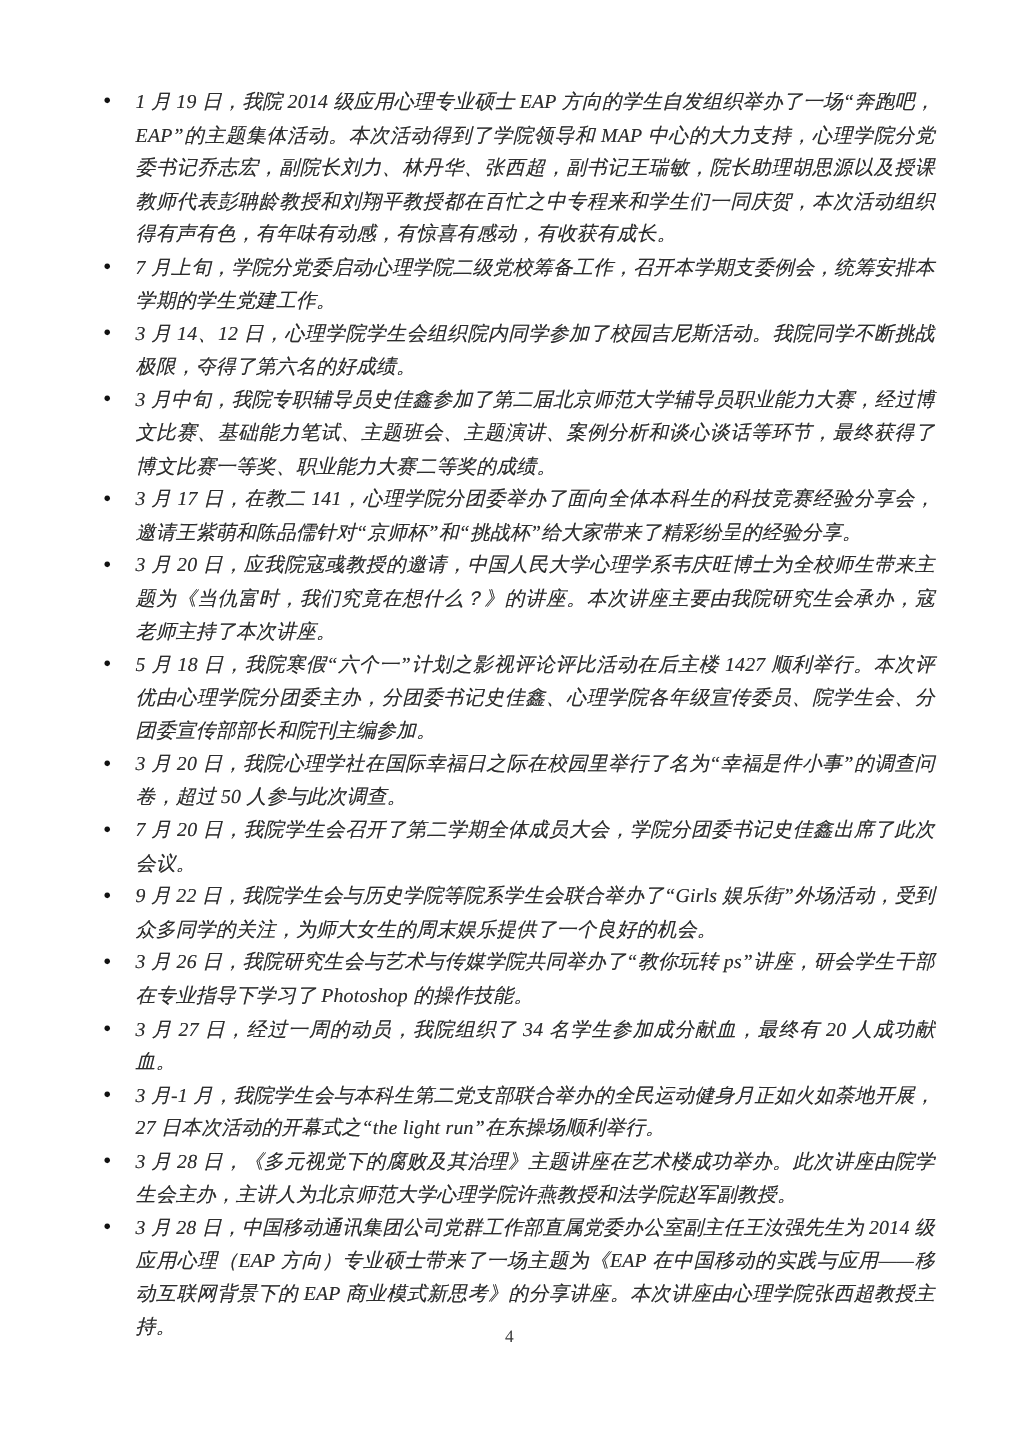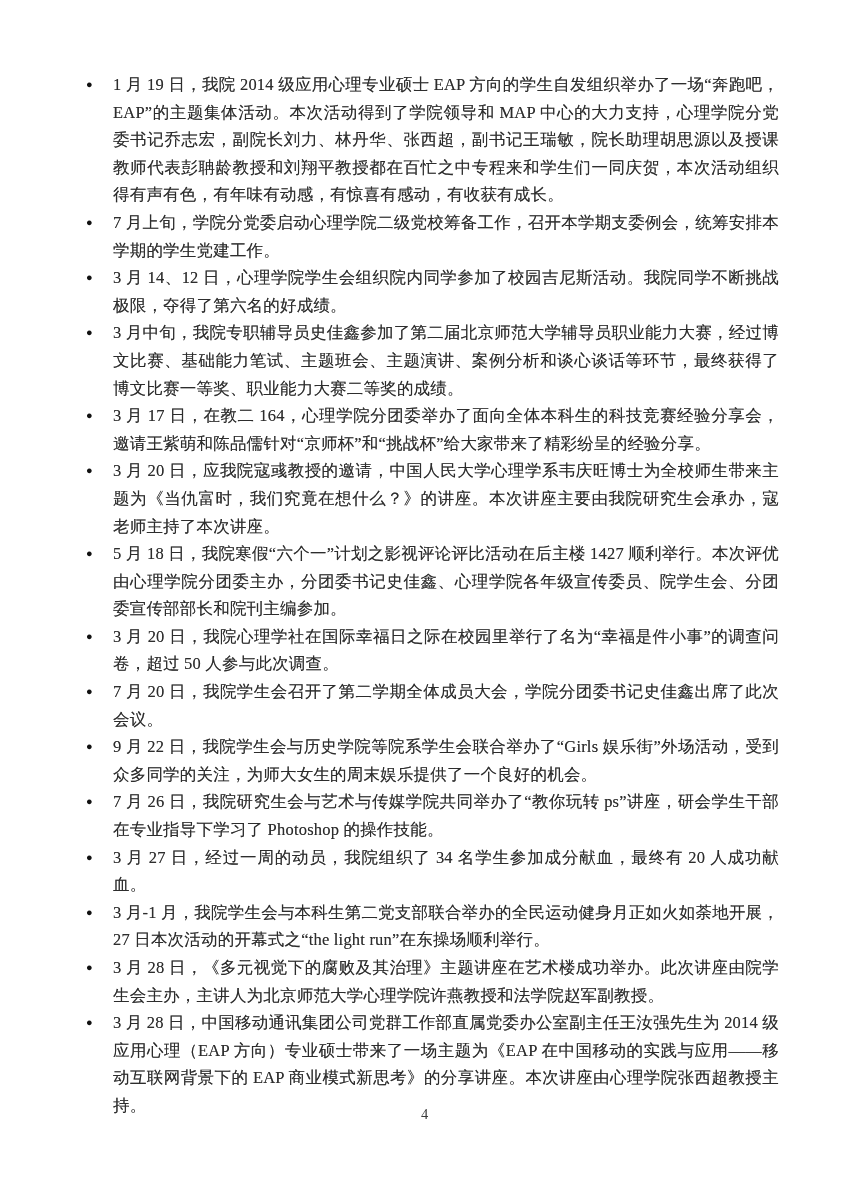--- a/index.html
+++ b/index.html
@@ -40,20 +40,21 @@
   }
   .item-text {
     font-size: 16.5px;
     line-height: 27.6px;
     text-align: justify;
     text-justify: inter-ideograph;
     letter-spacing: 0.2px;
     color: #2d2d2d;
     
     text-shadow: 0 0 0.4px rgba(45,45,45,0.55);
+    font-style: italic;
   }
   .page-number {
     position: absolute;
     left: 0;
     right: 0;
     top: 1106px;
     text-align: center;
     font-size: 14.5px;
     color: #3a3a3a;
   }
@@ -75,21 +76,21 @@
       <li>
         <span class="bullet">●</span>
         <span class="item-text">3 月 14、12 日，心理学院学生会组织院内同学参加了校园吉尼斯活动。我院同学不断挑战极限，夺得了第六名的好成绩。</span>
       </li>
       <li>
         <span class="bullet">●</span>
         <span class="item-text">3 月中旬，我院专职辅导员史佳鑫参加了第二届北京师范大学辅导员职业能力大赛，经过博文比赛、基础能力笔试、主题班会、主题演讲、案例分析和谈心谈话等环节，最终获得了博文比赛一等奖、职业能力大赛二等奖的成绩。</span>
       </li>
       <li>
         <span class="bullet">●</span>
-        <span class="item-text">3 月 17 日，在教二 164，心理学院分团委举办了面向全体本科生的科技竞赛经验分享会，邀请王紫萌和陈品儒针对“京师杯”和“挑战杯”给大家带来了精彩纷呈的经验分享。</span>
+        <span class="item-text">3 月 17 日，在教二 141，心理学院分团委举办了面向全体本科生的科技竞赛经验分享会，邀请王紫萌和陈品儒针对“京师杯”和“挑战杯”给大家带来了精彩纷呈的经验分享。</span>
       </li>
       <li>
         <span class="bullet">●</span>
         <span class="item-text">3 月 20 日，应我院寇彧教授的邀请，中国人民大学心理学系韦庆旺博士为全校师生带来主题为《当仇富时，我们究竟在想什么？》的讲座。本次讲座主要由我院研究生会承办，寇老师主持了本次讲座。</span>
       </li>
       <li>
         <span class="bullet">●</span>
         <span class="item-text">5 月 18 日，我院寒假“六个一”计划之影视评论评比活动在后主楼 1427 顺利举行。本次评优由心理学院分团委主办，分团委书记史佳鑫、心理学院各年级宣传委员、院学生会、分团委宣传部部长和院刊主编参加。</span>
       </li>
       <li>
@@ -99,21 +100,21 @@
       <li>
         <span class="bullet">●</span>
         <span class="item-text">7 月 20 日，我院学生会召开了第二学期全体成员大会，学院分团委书记史佳鑫出席了此次会议。</span>
       </li>
       <li>
         <span class="bullet">●</span>
         <span class="item-text">9 月 22 日，我院学生会与历史学院等院系学生会联合举办了“Girls 娱乐街”外场活动，受到众多同学的关注，为师大女生的周末娱乐提供了一个良好的机会。</span>
       </li>
       <li>
         <span class="bullet">●</span>
-        <span class="item-text">7 月 26 日，我院研究生会与艺术与传媒学院共同举办了“教你玩转 ps”讲座，研会学生干部在专业指导下学习了 Photoshop 的操作技能。</span>
+        <span class="item-text">3 月 26 日，我院研究生会与艺术与传媒学院共同举办了“教你玩转 ps”讲座，研会学生干部在专业指导下学习了 Photoshop 的操作技能。</span>
       </li>
       <li>
         <span class="bullet">●</span>
         <span class="item-text">3 月 27 日，经过一周的动员，我院组织了 34 名学生参加成分献血，最终有 20 人成功献血。</span>
       </li>
       <li>
         <span class="bullet">●</span>
         <span class="item-text">3 月-1 月，我院学生会与本科生第二党支部联合举办的全民运动健身月正如火如荼地开展，27 日本次活动的开幕式之“the light run”在东操场顺利举行。</span>
       </li>
       <li>

